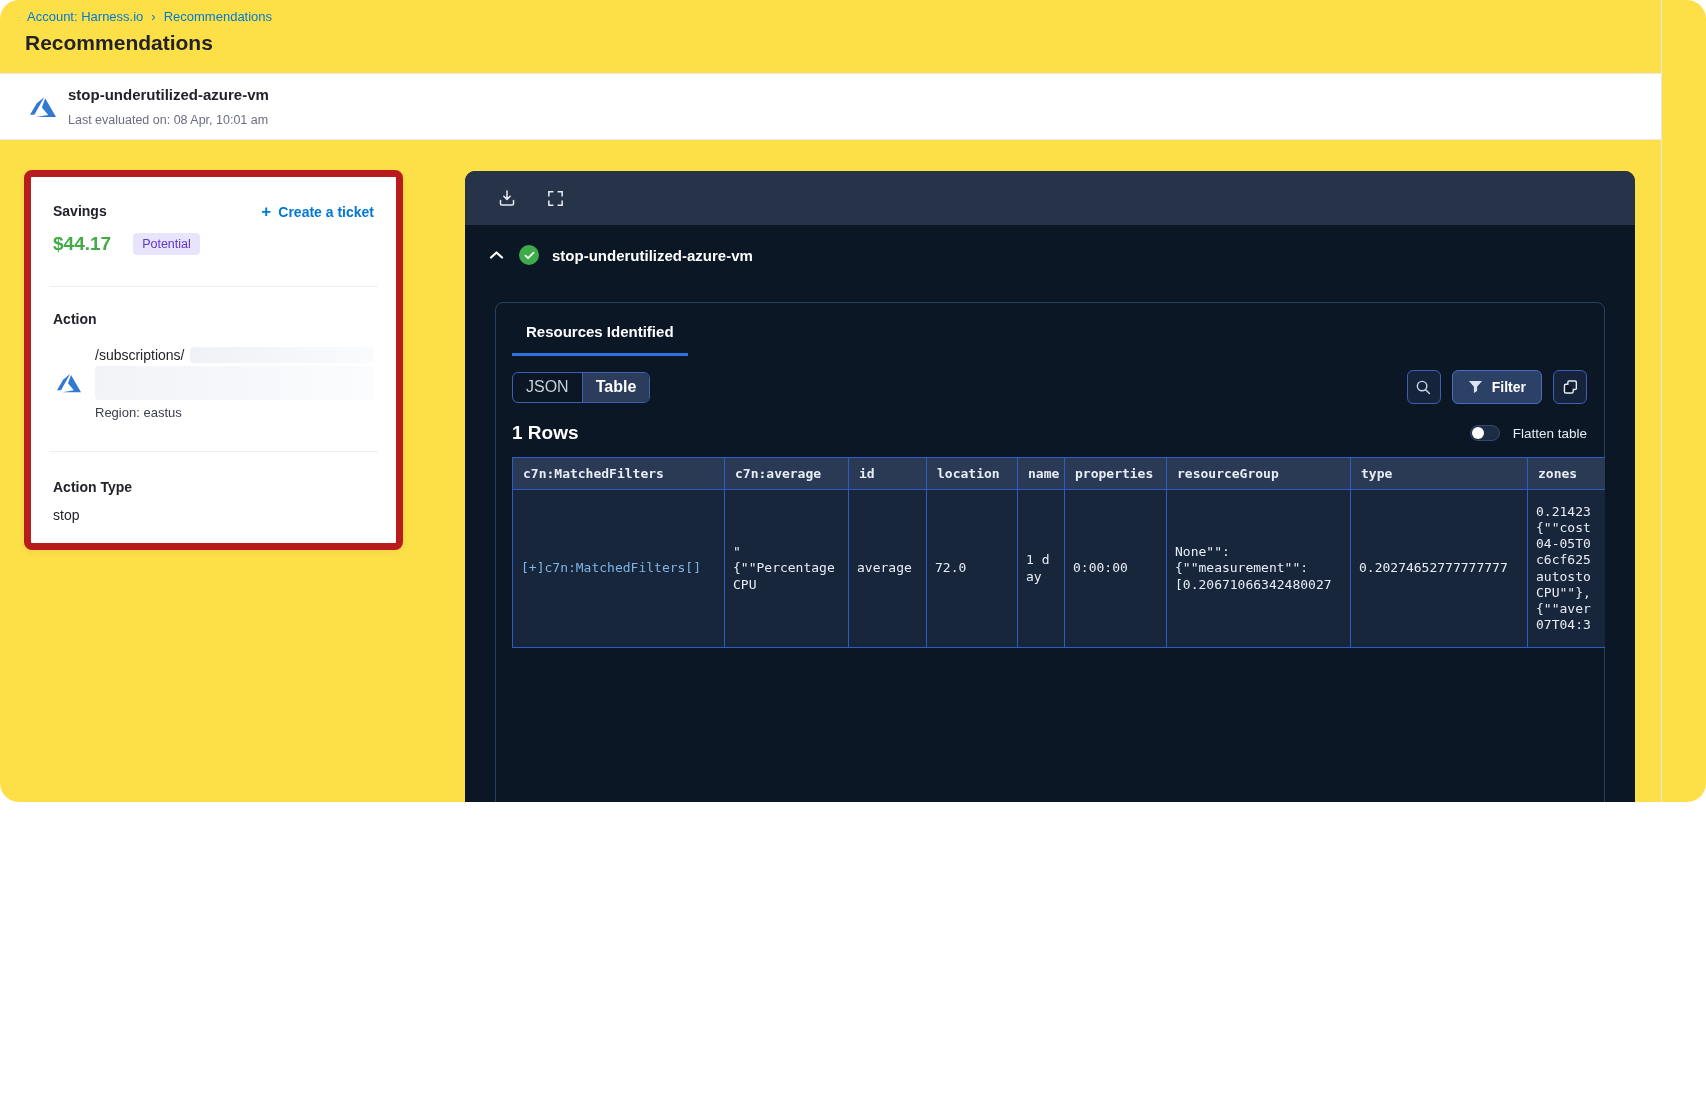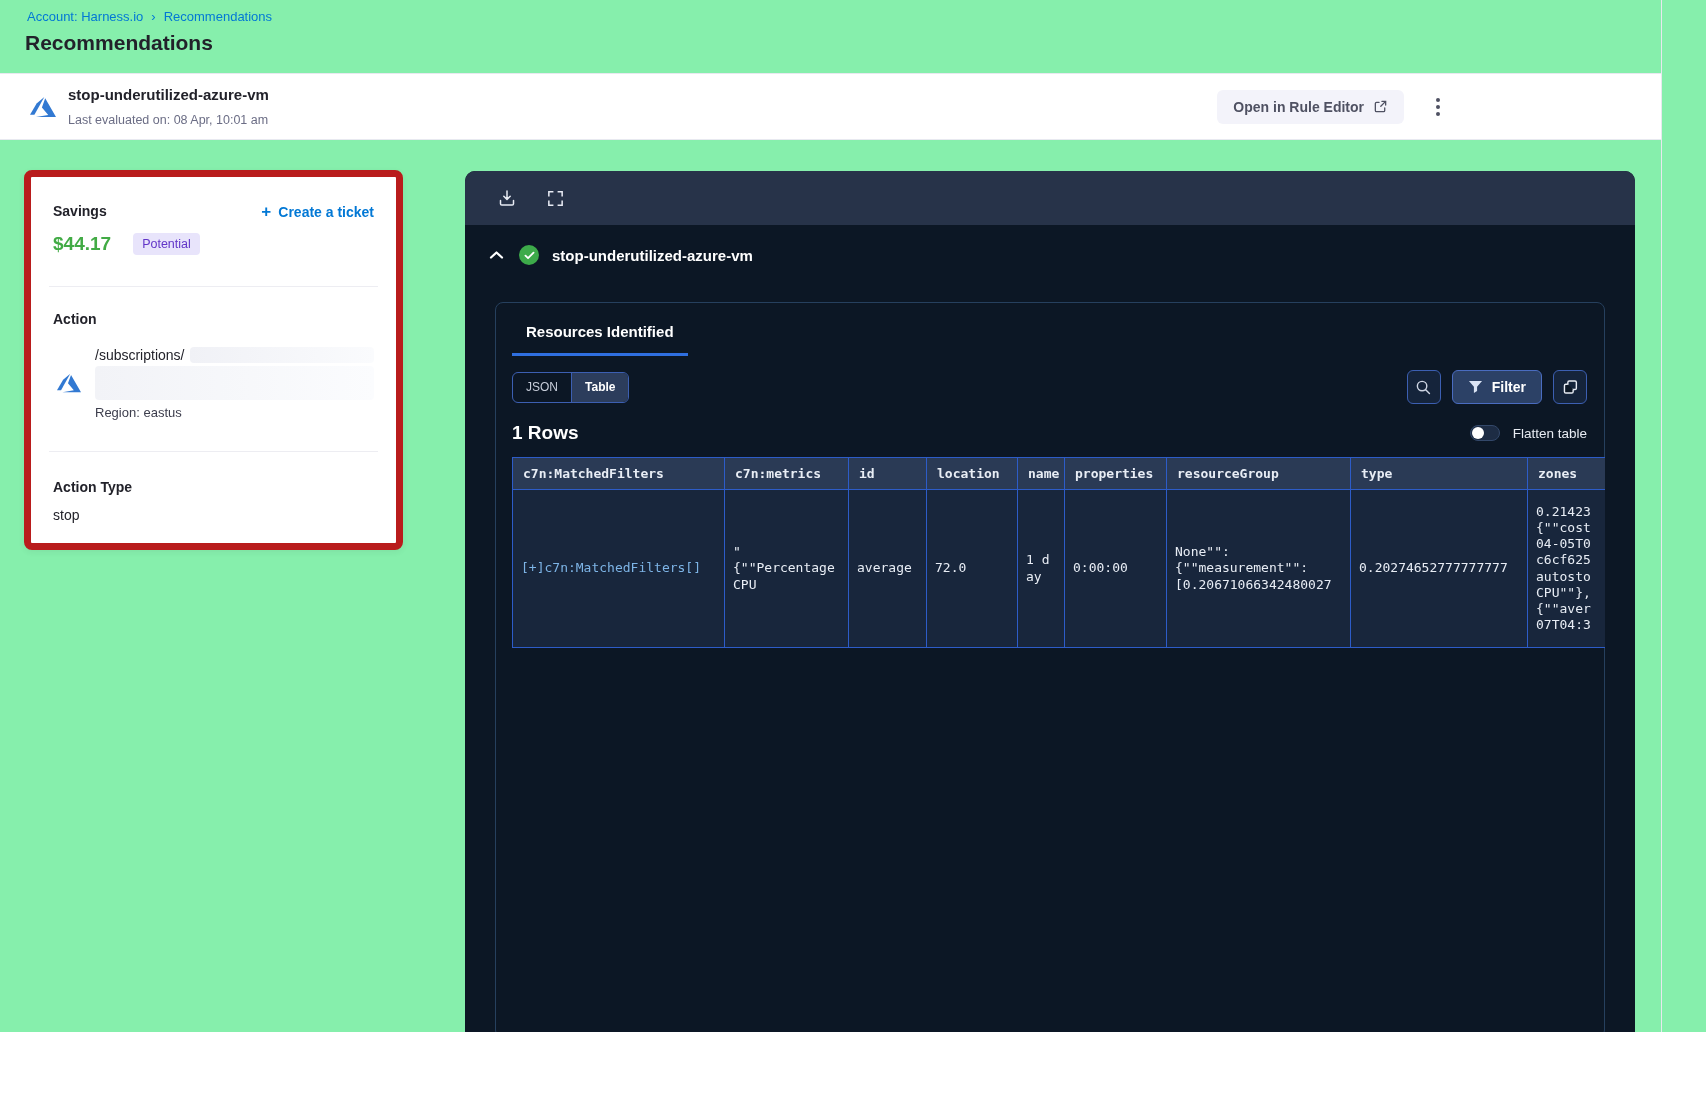--- a/index.html
+++ b/index.html
@@ -1,18 +1,18 @@
 <!DOCTYPE html>
 <html><head>
 <meta charset="utf-8">
 <style>
   * { margin:0; padding:0; box-sizing:border-box; }
   html,body { background:#ffffff; }
   body { font-family:"Liberation Sans", sans-serif; }
-  .screen { position:relative; width:1706px; height:1032px; background:#86efac; overflow:hidden; }
+  .screen { position:relative; width:1706px; height:802px; background:#fde047; overflow:hidden;border-radius:19px; }
 
   
   .breadcrumb { position:absolute; left:27px; top:9px; font-size:13px; display:flex; gap:8px; align-items:center; }
   .breadcrumb a { color:#0278d5; text-decoration:none; cursor:pointer; }
   .breadcrumb .sep { color:#0278d5; font-size:13px; }
   .page-title { position:absolute; left:25px; top:31px; font-size:21px; font-weight:700; color:#22222a; }
 
   
   .header-strip { position:absolute; left:0; top:73px; width:1661px; height:67px; background:#fff;
     border-top:1px solid #e8e9f0; border-bottom:1px solid #e8e9f0; display:flex; align-items:center; padding:0 30px; }
@@ -57,21 +57,21 @@
   .check-circle { width:20px; height:20px; border-radius:50%; background:#3dab4a; display:flex; align-items:center; justify-content:center; }
   .panel-title { color:#fff; font-size:15px; font-weight:700; }
 
   .inner-card { position:absolute; left:30px; top:131px; width:1110px; height:736px;
     border:1px solid #26405e; border-radius:8px; background:#0c1725; }
   .tab-row { padding:20px 0 0 16px; }
   .tab { display:inline-block; padding:0 14px 13px; color:#fff; font-size:15px; font-weight:700;
     border-bottom:3px solid #2f6fe0; cursor:pointer; }
   .controls-row { display:flex; align-items:center; justify-content:space-between; padding:14px 17px 0 16px; }
   .segmented { display:flex; border:1px solid #3c5fb2; border-radius:6px; overflow:hidden; height:31px; }
-  .seg { padding:0 13px; display:flex; align-items:center; font-size:12px; color:#c7cdd9; cursor:pointer; background:transparent; border:none; font-family:inherit; }
+  .seg { padding:0 13px; display:flex; align-items:center; font-size:16px; color:#c7cdd9; cursor:pointer; background:transparent; border:none; font-family:inherit; }
   .seg.active { background:#2c3d5c; color:#fff; font-weight:700; border-left:1px solid #3c5fb2; }
   .right-controls { display:flex; align-items:center; gap:11px; }
   .icon-btn { width:34px; height:34px; border:1px solid #3c5fb2; border-radius:6px; background:#15243b;
     display:flex; align-items:center; justify-content:center; cursor:pointer; }
   .filter-btn { height:34px; padding:0 15px; background:#2c4166; border:1px solid #4a6cc0; border-radius:6px;
     color:#fff; font-size:14px; font-weight:700; display:flex; align-items:center; gap:9px; cursor:pointer; font-family:inherit; }
   .rows-row { display:flex; align-items:center; justify-content:space-between; padding:18px 17px 0 16px; }
   .rows-count { color:#fff; font-size:19px; font-weight:700; }
   .flatten { display:flex; align-items:center; gap:13px; cursor:pointer; }
   .switch { width:30px; height:16px; background:#1d2c44; border:1px solid #33486a; border-radius:9px; position:relative; }
@@ -104,34 +104,20 @@
   <div class="page-title">Recommendations</div>
 
   <div class="header-strip">
     <svg class="azure-badge" viewBox="0 0 24 24">
       <path fill="#3279d2" d="M13.23 2.7 6.1 8.68 0 19.25h4.05L13.23 2.7z"></path>
       <path fill="#3279d2" d="M14.03 4.01l-3.04 8.35 5.84 6.94-11.35 2H24L14.03 4.01z"></path>
     </svg>
     <div class="header-texts">
       <div class="rec-name">stop-underutilized-azure-vm</div>
       <div class="rec-sub">Last evaluated on: 08 Apr, 10:01 am</div>
-    </div>
-    <div class="header-actions">
-      <button class="rule-editor-btn">
-        <span>Open in Rule Editor</span>
-        <svg width="15" height="15" viewBox="0 0 16 16">
-          <path d="M6.5 3.5H3.8c-.7 0-1.3.6-1.3 1.3v7.4c0 .7.6 1.3 1.3 1.3h7.4c.7 0 1.3-.6 1.3-1.3V9.5" fill="none" stroke="#4f5162" stroke-width="1.4" stroke-linecap="round"></path>
-          <path d="M9.5 2.5h4v4M13.2 2.8 8.3 7.7" fill="none" stroke="#4f5162" stroke-width="1.4" stroke-linecap="round"></path>
-        </svg>
-      </button>
-      <div class="kebab">
-          <i></i>
-          <i></i>
-          <i></i>
-        </div>
     </div>
   </div>
 
   <div class="details-card">
     <div class="savings-row">
       <div class="card-label">Savings</div>
       <a class="create-ticket">
         <span class="plus">+</span>
         <span>Create a ticket</span>
       </a>
@@ -239,21 +225,21 @@
               <col style="width:91px">
             <col style="width:47px">
               <col style="width:102px">
               <col style="width:184px">
               <col style="width:177px">
               <col style="width:195px">
           </colgroup>
           <thead>
             <tr>
               <th>c7n:MatchedFilters</th>
-              <th>c7n:metrics</th>
+              <th>c7n:average</th>
               <th>id</th>
               <th>location</th>
               <th>name</th>
               <th>properties</th>
               <th>resourceGroup</th>
               <th>type</th>
               <th>zones</th>
             </tr>
           </thead>
           <tbody>

